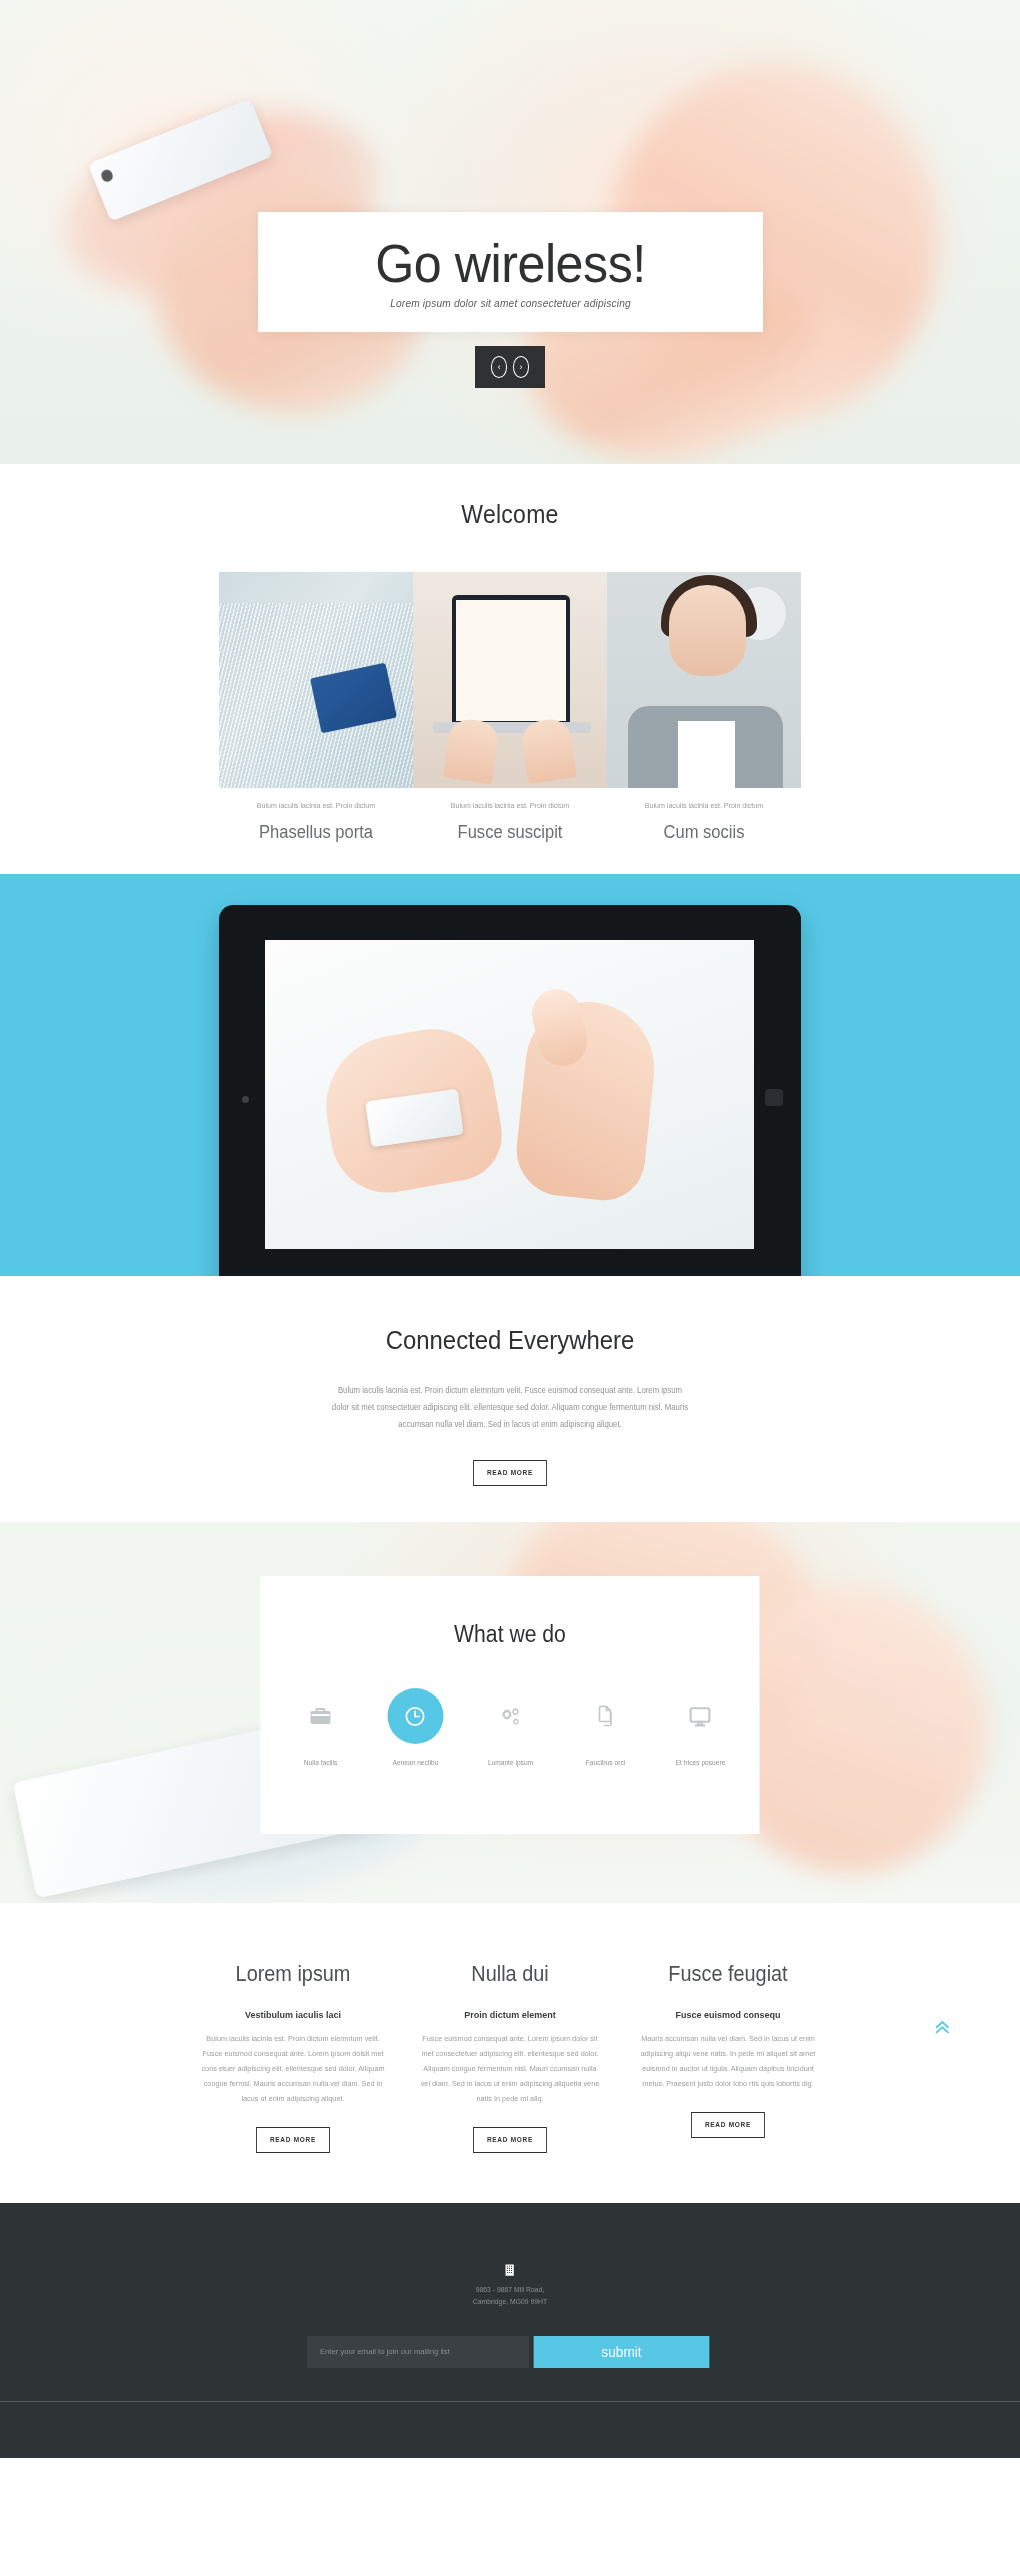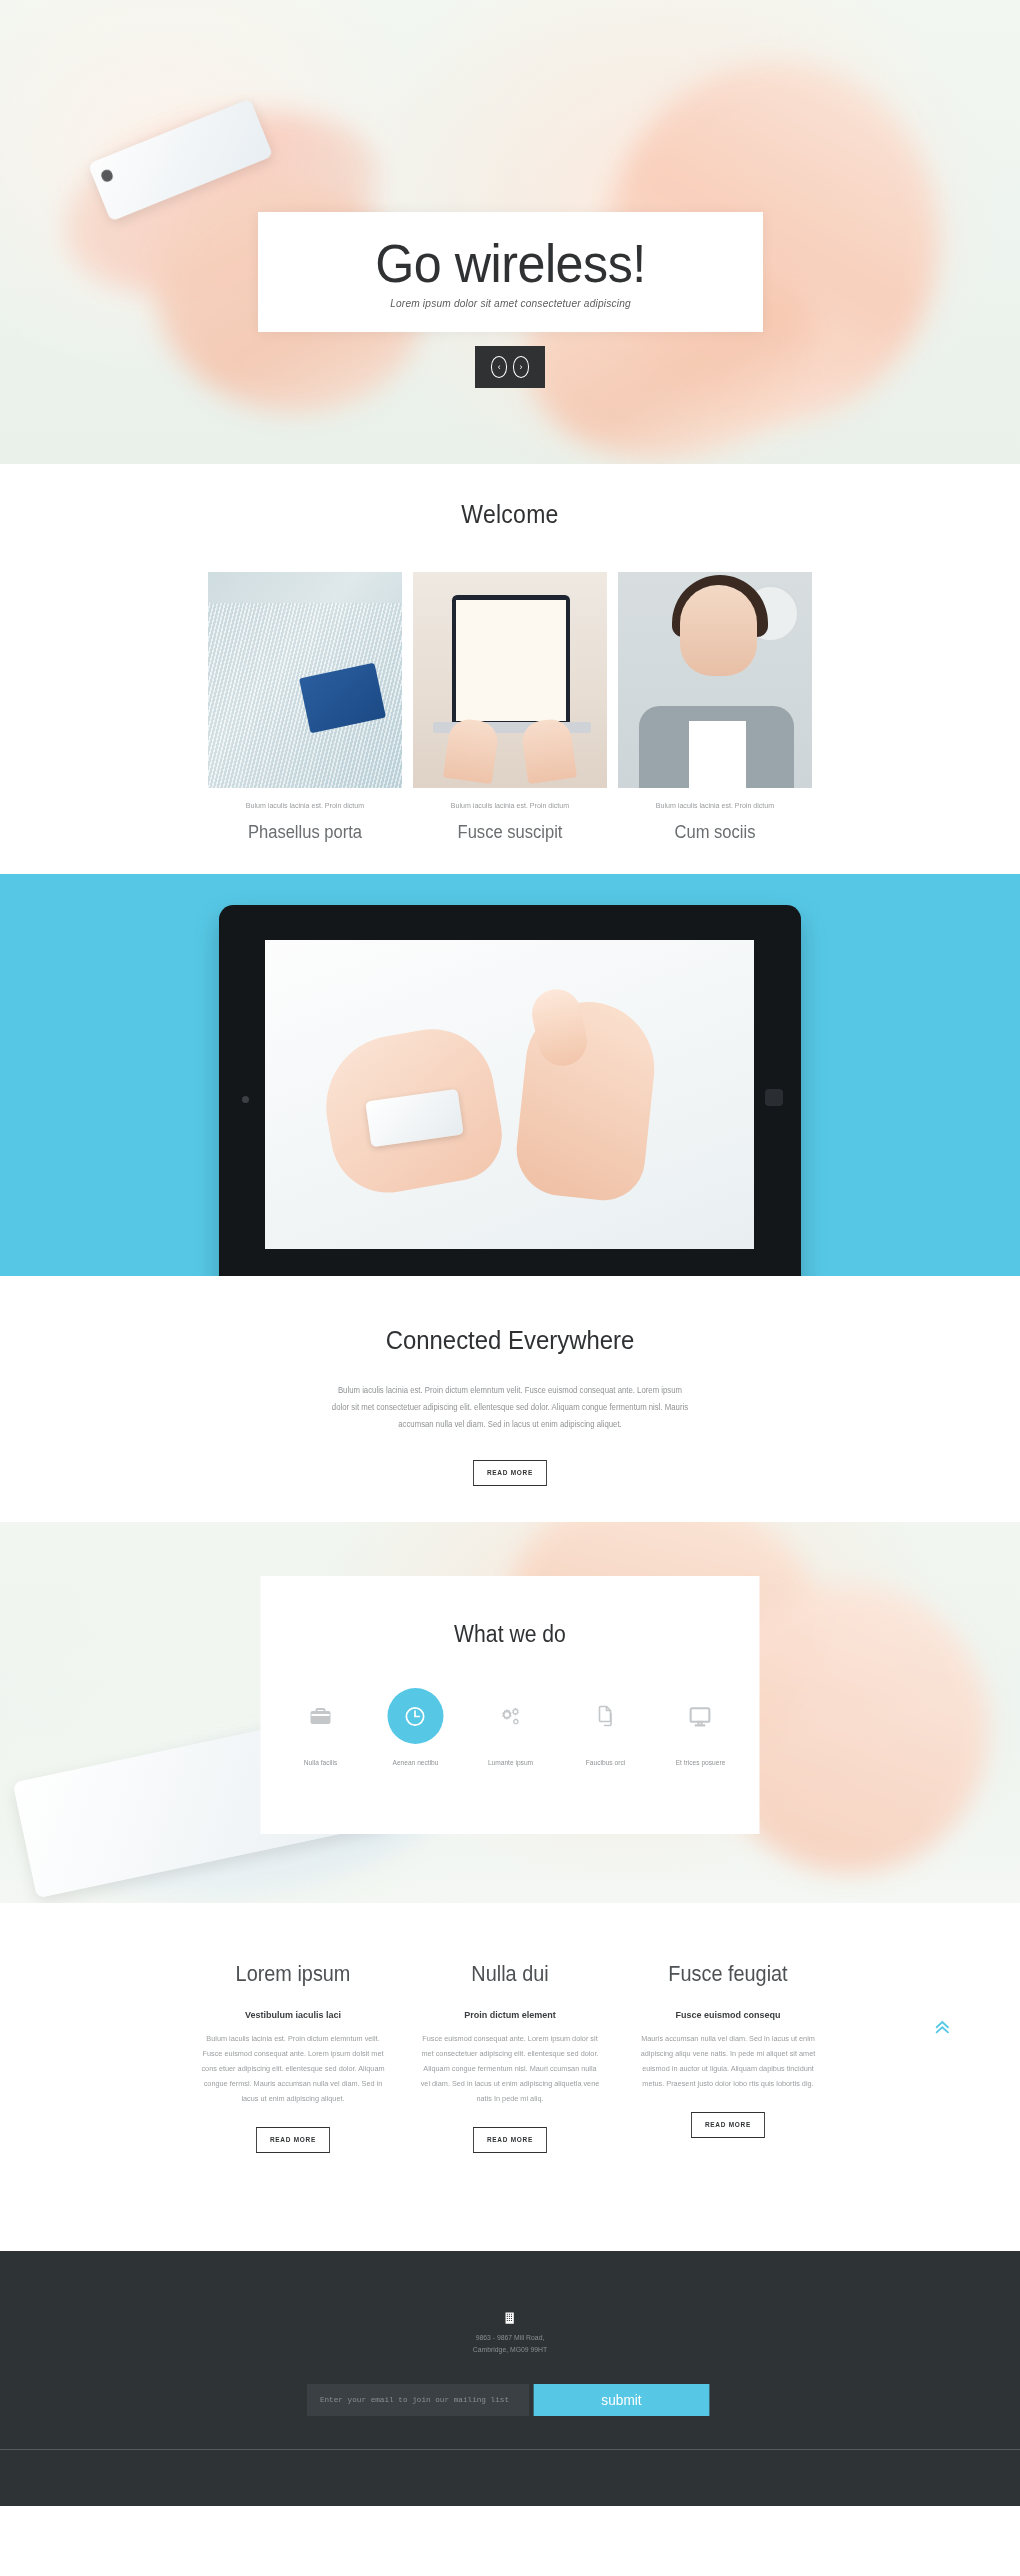--- a/index.html
+++ b/index.html
@@ -112,21 +112,21 @@
   }
 
   
   .welcome{ width:1020px; background:#ffffff; padding-top:36px; padding-bottom:31px; }
   .section-title{
     text-align:center; font-size:25px; color:#2f3133; font-weight:400;
     font-family:"Liberation Sans Narrow","Liberation Sans", sans-serif;
     transform:scaleX(.92); letter-spacing:0.3px;
   }
   .cards{
-    width:604px; margin:43px auto 0; display:flex; justify-content:space-between;
+    width:690px; margin:43px auto 0; display:flex; justify-content:center;
   }
   .card{ width:194px; }
   .card-img{ width:194px; height:216px; position:relative; overflow:hidden; }
   .ci1{ background:linear-gradient(130deg,#cfdce0 0%,#dfe8ea 40%,#b9cfd6 100%); }
   .ci1:after{content:"";position:absolute;left:-20.6px;top:31px;width:237px;height:216px;
     background:repeating-linear-gradient(104deg, rgba(255,255,255,.55) 0 1.5px, rgba(185,205,214,.35) 1.5px 3.6px);}
   .ci1 .blue-card{position:absolute;right:20.6px;bottom:62px;width:77px;height:56px;
     background:linear-gradient(150deg,#2a5d9e,#1c4a86);transform:rotate(-12deg);border-radius:3.1px;z-index:3;}
   .ci2{ background:linear-gradient(180deg,#efe9e2 0%,#e7ddd3 58%,#dfd2c6 100%); }
   .ci2 .lap{position:absolute;left:39px;top:23px;width:118px;height:129px;background:#1e2430;border-radius:5.2px 5.2px 1.5px 1.5px;}
@@ -233,21 +233,21 @@
     margin:0 auto; border-radius:50%; color:#c3c7c9;
   }
   .svc-icon.active{ background:#56c8e6; color:#ffffff; }
   .svc-label{
     margin-top:14.4px; font-size:7.2px; color:#8f9294;
     font-family:"Liberation Sans Narrow","Liberation Sans", sans-serif;
     transform:scaleX(.92); white-space:nowrap;
   }
 
   
-  .threecol{ width:1020px; background:#ffffff; padding:58px 0 98px; position:relative; }
+  .threecol{ width:1020px; background:#ffffff; padding:58px 0 50px; position:relative; }
   .tc-wrap{ width:629px; margin:0 auto; display:flex; justify-content:space-between; }
   .tc{ width:194px; text-align:center; }
   .tc h3{
     font-size:21.6px; color:#4e5153; font-weight:400;
     font-family:"Liberation Sans Narrow","Liberation Sans", sans-serif;
     transform:scaleX(.92);
   }
   .tc h4{
     margin-top:21.6px; font-size:9.8px; color:#3b3e40; font-weight:700;
     font-family:"Liberation Sans Narrow","Liberation Sans", sans-serif;
@@ -273,21 +273,21 @@
     margin-top:7.2px; font-size:7.2px; line-height:12.4px; color:#8a8f91;
     font-family:"Liberation Sans Narrow","Liberation Sans", sans-serif;
     transform:scaleX(.95);
   }
   .f-form{
     margin:27px auto 0; width:407px; display:flex; justify-content:center;
   }
   .f-input{
     width:222px; height:32px; background:#3a4043; border:none; outline:none;
     padding:0 13.4px; font-size:7.7px; color:#cfd3d5;
-    font-family:Liberation Mono, monospace;
+    font-family:Liberation Sans, sans-serif;
   }
   .f-input::placeholder{ color:#8a8f91; }
   .f-submit{
     width:185px; height:32px; background:#56c8e6; border:none; cursor:pointer;
     color:#ffffff; font-size:14.4px; font-weight:400;
     font-family:"Liberation Sans Narrow","Liberation Sans", sans-serif;
     transform:scaleX(.95);
   }
   .f-phone{ margin-top:29px; text-align:center; }
   .f-phone .pico{

